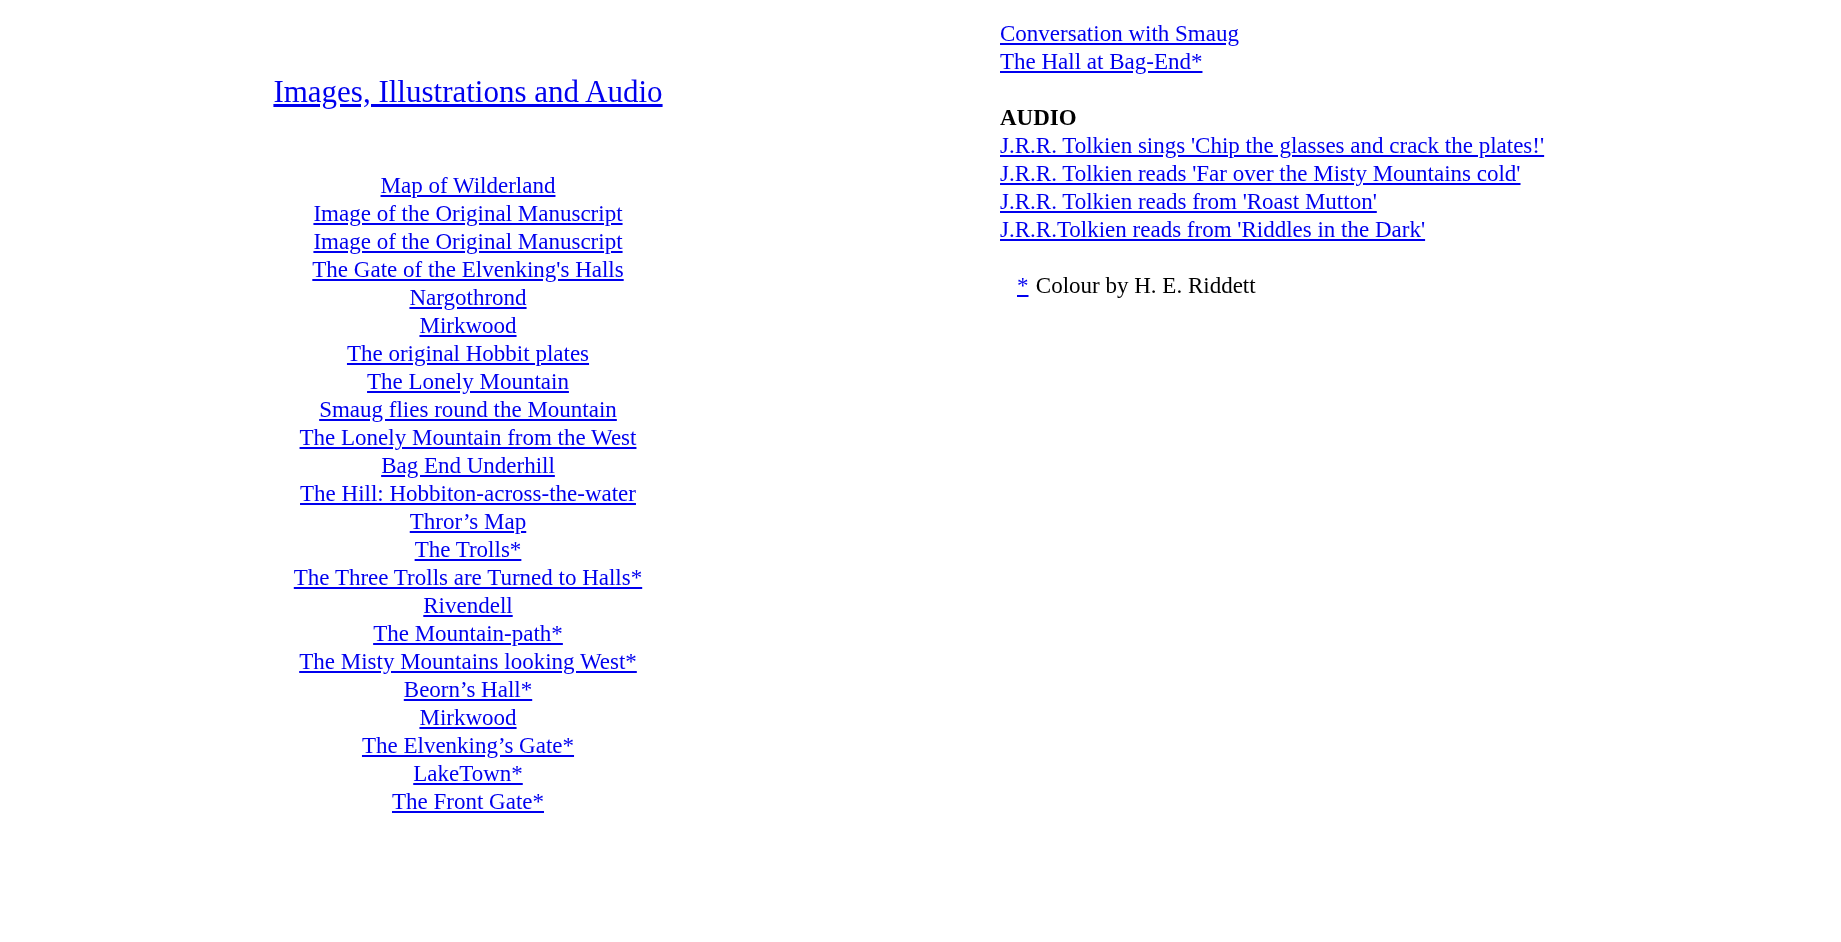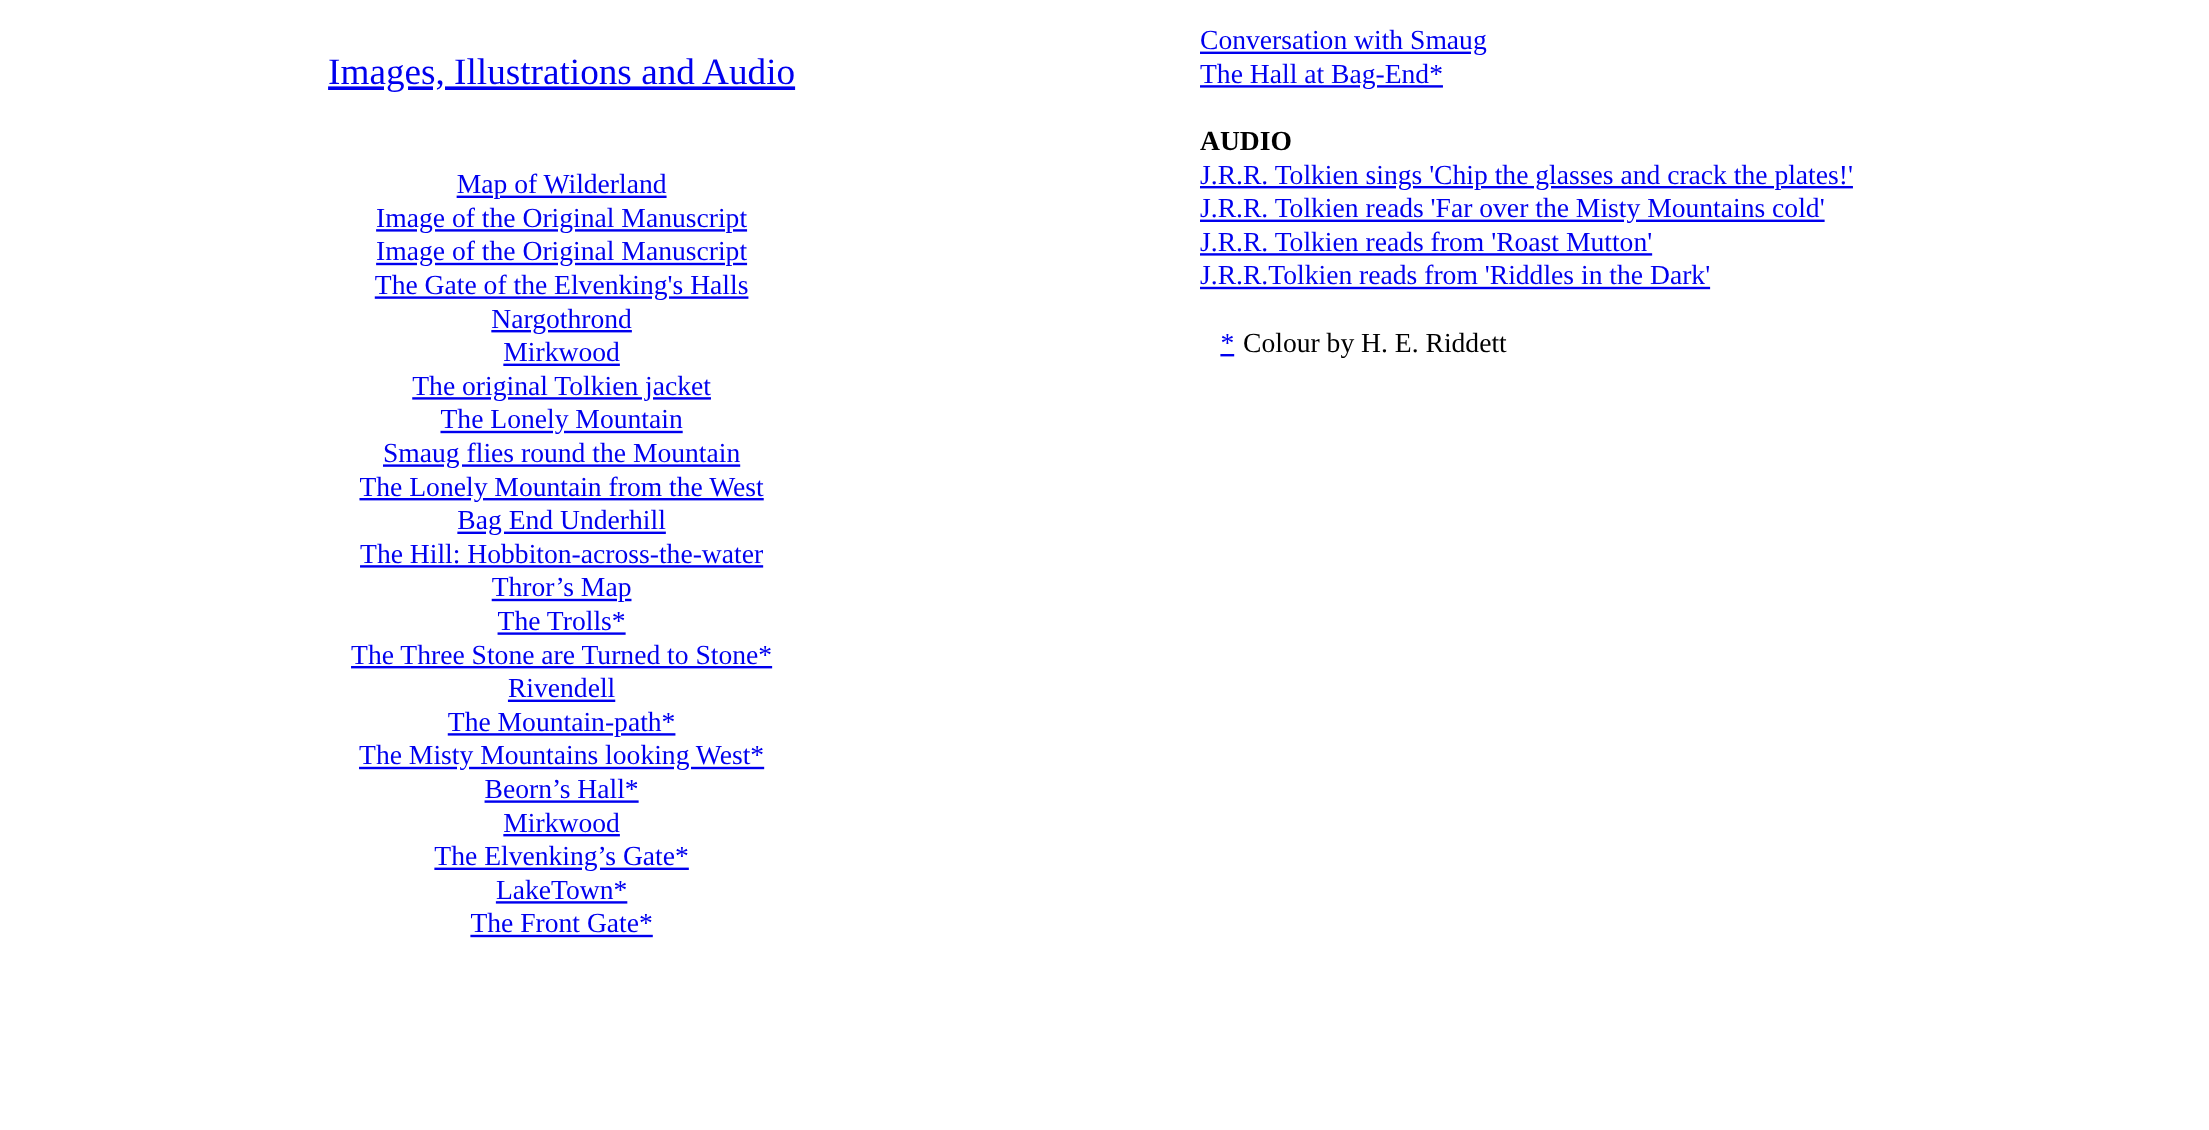--- a/index.html
+++ b/index.html
@@ -27,21 +27,21 @@
     flex: none;
   }
   .col-right {
     flex: 1;
     box-sizing: border-box;
     padding-left: 107px;
     padding-top: 20px;
   }
   .title-wrap {
     text-align: center;
-    margin-top: 42px;
+    margin-top: 74px;
     font-size: 31px;
     line-height: 36px;
   }
   .link-list { margin-top: 62px; text-align: center; }
   .line { white-space: nowrap; }
   .blank-line { height: 28px; }
   .audio-heading {
     font-weight: bold;
     color: var(--text, #000000);
   }
@@ -71,21 +71,21 @@
         <div class="line">
         <a>The Gate of the Elvenking's Halls</a>
       </div>
         <div class="line">
         <a>Nargothrond</a>
       </div>
         <div class="line">
         <a>Mirkwood</a>
       </div>
         <div class="line">
-        <a>The original Tolkien jacket</a>
+        <a>The original Hobbit plates</a>
       </div>
         <div class="line">
         <a>The Lonely Mountain</a>
       </div>
         <div class="line">
         <a>Smaug flies round the Mountain</a>
       </div>
         <div class="line">
         <a>The Lonely Mountain from the West</a>
       </div>
@@ -95,21 +95,21 @@
         <div class="line">
         <a>The Hill: Hobbiton-across-the-water</a>
       </div>
         <div class="line">
         <a>Thror’s Map</a>
       </div>
         <div class="line">
         <a>The Trolls*</a>
       </div>
         <div class="line">
-        <a>The Three Stone are Turned to Stone*</a>
+        <a>The Three Trolls are Turned to Halls*</a>
       </div>
         <div class="line">
         <a>Rivendell</a>
       </div>
         <div class="line">
         <a>The Mountain-path*</a>
       </div>
         <div class="line">
         <a>The Misty Mountains looking West*</a>
       </div>

